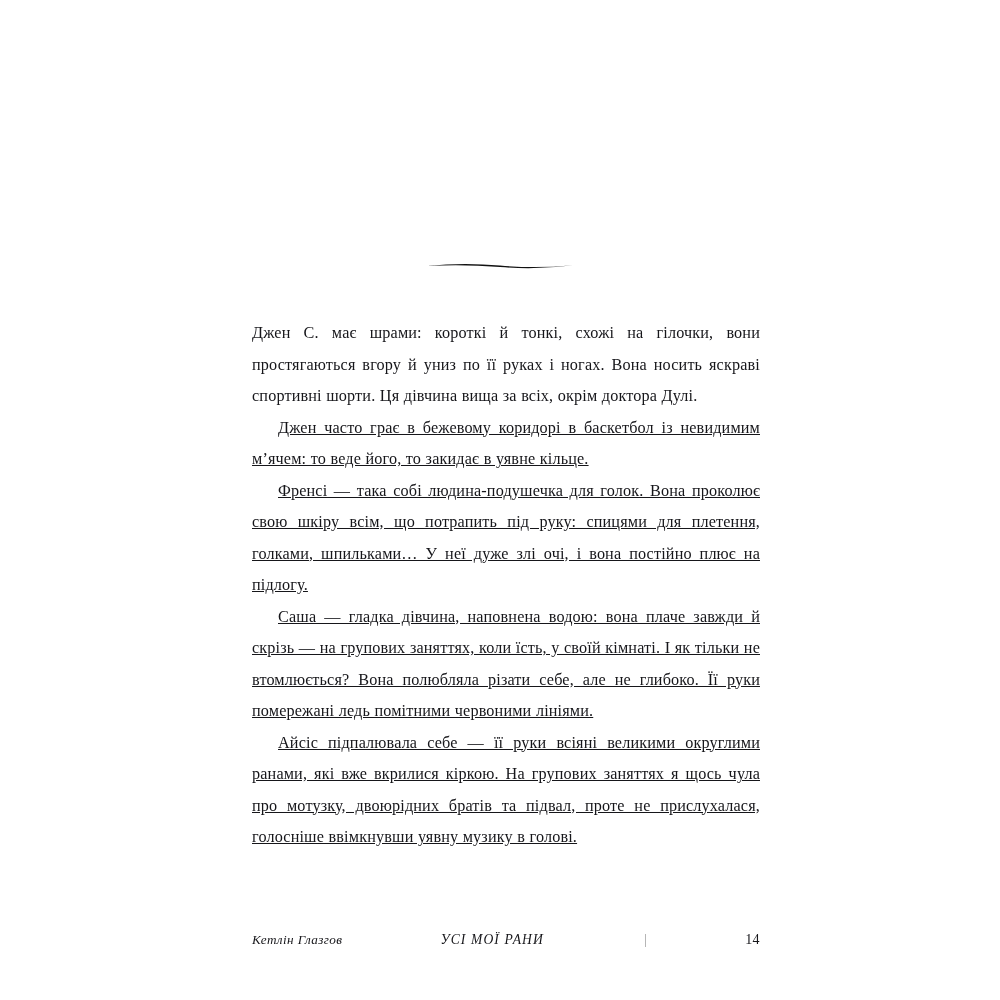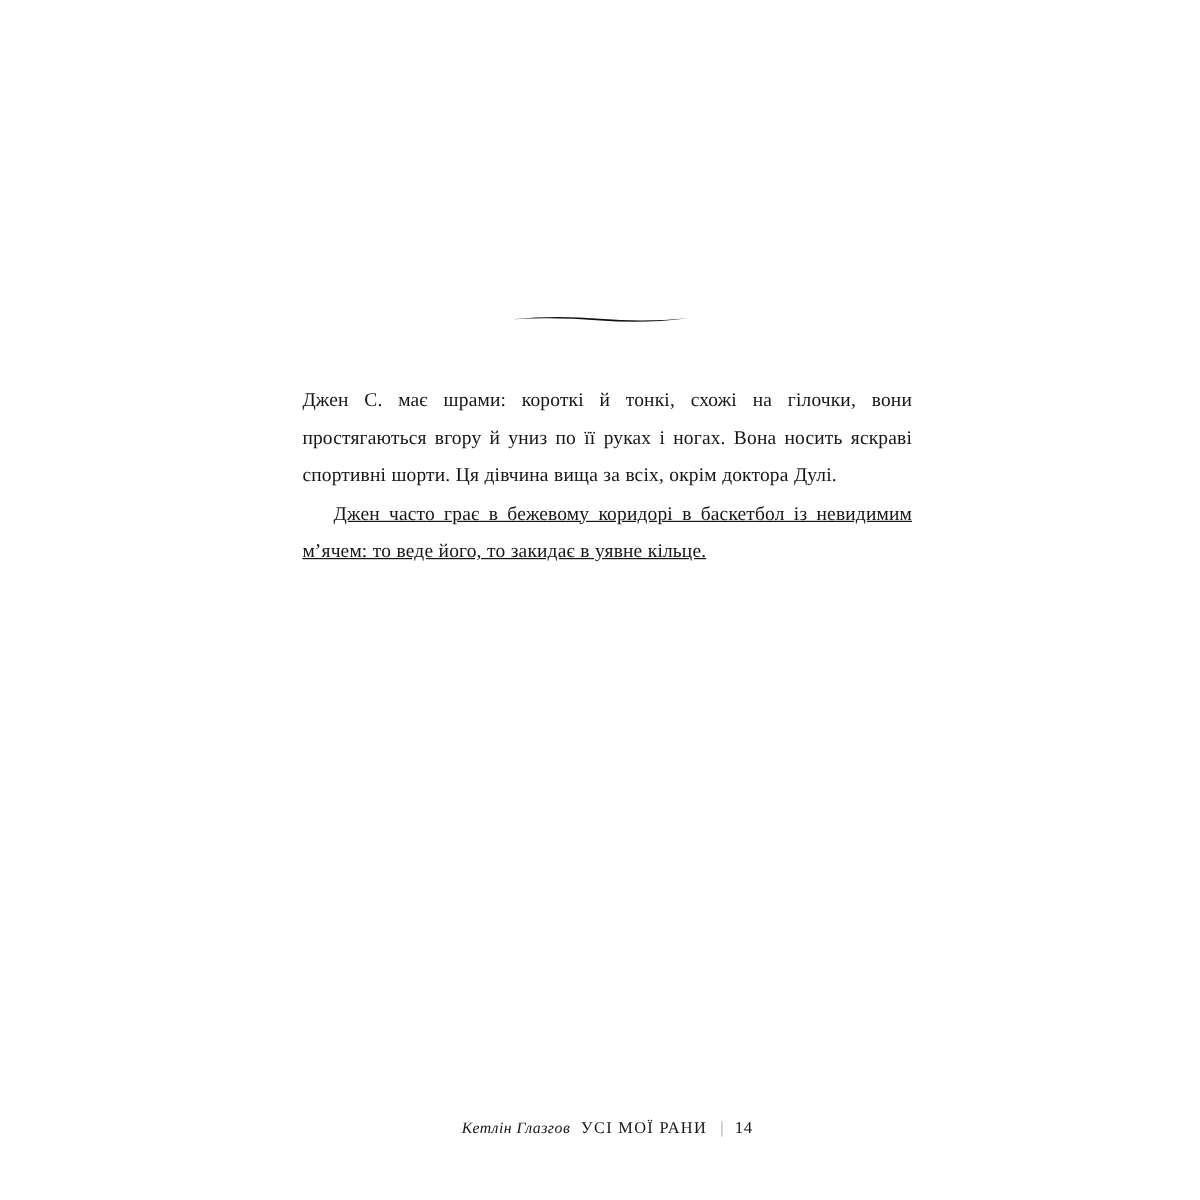--- a/index.html
+++ b/index.html
@@ -52,33 +52,34 @@
     text-indent: 26px;
     text-decoration: underline;
   }
   .footer {
     position: absolute;
     left: 252px;
     top: 932px;
     width: 508px;
     display: flex;
     align-items: baseline;
-    justify-content: center;
+    justify-content: space-between;
     font-size: 13.4px;
     letter-spacing: 0.4px;
     color: #16161a;
   }
   .footer-author {
     font-style: italic;
     font-size: 13.2px;
     margin-right: 9px;
   }
   .footer-title {
     font-size: 13.6px;
     letter-spacing: 1.1px;
+    font-style: italic;
   }
   .footer-sep {
     display: inline-block;
     margin: 0 9px 0 11px;
     color: #9a9a9a;
     font-size: 14px;
   }
   .footer-page {
     font-size: 14px;
   }
@@ -90,20 +91,23 @@
 
   <div class="ornament-wrap">
     <svg class="ornament" viewBox="0 0 146 8" aria-hidden="true">
       <path d="M0 4 Q 36 0.4 73 3.6 Q 110 6.8 146 3.2 Q 110 8 73 5 Q 36 2 0 4 Z" fill="#111111"></path>
     </svg>
   </div>
 
   <div class="text-block">
     <p class="para">Джен С. має шрами: короткі й тонкі, схожі на гілочки, вони простягаються вгору й униз по її руках і ногах. Вона носить яскраві спортивні шорти. Ця дівчина вища за всіх, окрім доктора Дулі.</p>
     <p class="para">Джен часто грає в бежевому коридорі в баскетбол із невидимим м’ячем: то веде його, то закидає в уявне кільце.</p>
+    <p class="para">Френсі — така собі людина-подушечка для голок. Вона проколює свою шкіру всім, що потрапить під руку: спицями для плетення, голками, шпильками… У неї дуже злі очі, і вона постійно плює на підлогу.</p>
+    <p class="para">Саша — гладка дівчина, наповнена водою: вона плаче завжди й скрізь — на групових заняттях, коли їсть, у своїй кімнаті. І як тільки не втомлюється? Вона полюбляла різати себе, але не глибоко. Її руки помережані ледь помітними червоними лініями.</p>
+    <p class="para">Айсіс підпалювала себе — її руки всіяні великими округлими ранами, які вже вкрилися кіркою. На групових заняттях я щось чула про мотузку, двоюрідних братів та підвал, проте не прислухалася, голосніше ввімкнувши уявну музику в голові.</p>
   </div>
 
   <div class="footer">
     <span class="footer-author">Кетлін Глазгов</span>
     <span class="footer-title">УСІ МОЇ РАНИ</span>
     <span class="footer-sep">|</span>
     <span class="footer-page">14</span>
   </div>
 
 </div>

